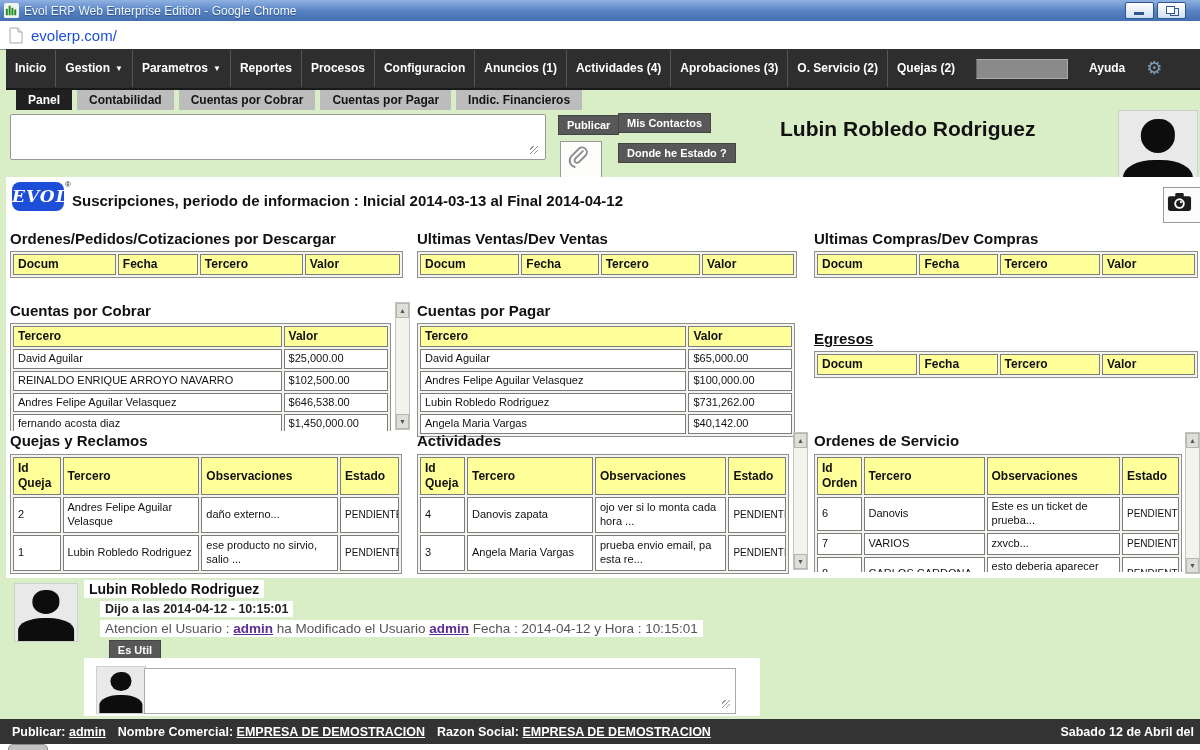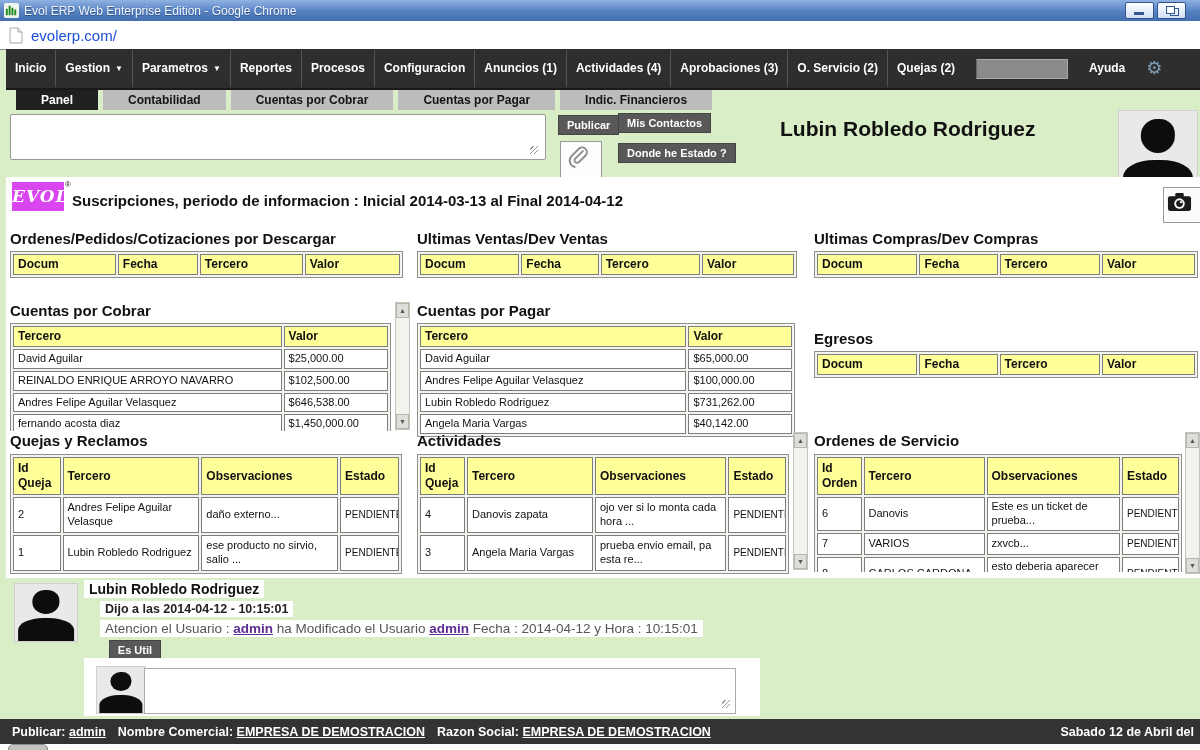--- a/index.html
+++ b/index.html
@@ -31,21 +31,21 @@
   .nav-item{color:#fff;font-size:12px;font-weight:bold;padding:0 9px;line-height:37px;
     white-space:nowrap;cursor:pointer;}
   .nav-item + .nav-item{border-left:1px solid #555;}
   .caret{font-size:8px;margin-left:5px;color:#fff;vertical-align:1px;}
   .nav-input{width:86px;height:16px;background:#8a8a8a;border:1px solid #aaa;margin:0 12px;
     border-left:1px solid #666;}
   .gear{font-size:18px;color:#7b9cb6;margin-left:12px;cursor:pointer;line-height:37px;}
 
   
   .tabbar{position:absolute;left:6px;top:90px;width:1188px;height:20px;display:flex;gap:5px;padding-left:10px;}
-  .tab{background:#bcbcbc;color:#141414;font-weight:bold;font-size:12px;padding:3px 25px 2px;cursor:pointer;white-space:nowrap;}
+  .tab{background:#bcbcbc;color:#141414;font-weight:bold;font-size:12px;padding:3px 12px 2px;cursor:pointer;white-space:nowrap;}
   .tab.active{background:#202020;color:#fff;}
 
   
   .post-box{position:absolute;left:10px;top:114px;width:530px;height:40px;border:1px solid #999;
     background:#fff;border-radius:2px;resize:none;font-family:"Liberation Sans",sans-serif;}
   .rz{position:absolute;left:530px;top:146px;width:8px;height:8px;
     background:repeating-linear-gradient(135deg,transparent 0 2px,#999 2px 3px);}
   .btn-dark{background:#585858;color:#fff;font-weight:bold;font-size:11px;border:1px solid #444;
     padding:3px 8px;cursor:pointer;font-family:"Liberation Sans",sans-serif;}
   .clip-btn{position:absolute;left:560px;top:141px;width:36px;height:32px;background:#fdfdfb;
@@ -57,23 +57,23 @@
   .avatar .head{position:absolute;left:50%;top:10%;width:44%;height:42%;transform:translateX(-50%);
     background:#0d0d0d;border-radius:48% 44% 50% 50%;}
   .avatar .torso{position:absolute;left:50%;bottom:-8%;width:90%;height:48%;transform:translateX(-50%);
     background:#0d0d0d;border-radius:45% 45% 6% 6%;}
 
   .camera-btn{position:absolute;left:1163px;top:187px;width:32px;height:28px;background:#fbfbf9;
     border:1px solid #9a9a9a;z-index:6;cursor:pointer;padding:3px 2px;}
 
   
   .content-bg{position:absolute;left:6px;top:177px;width:1194px;height:401px;background:#fff;}
-  .evol-logo{position:absolute;left:12px;top:182px;width:52px;height:29px;background:#d946ef;
+  .evol-logo{position:absolute;left:12px;top:182px;width:52px;height:29px;background:#1d4ed8;
     color:#fff;font-family:"DejaVu Serif",serif;font-weight:bold;font-style:italic;font-size:17px;
-    text-align:center;line-height:29px;letter-spacing:1px;border-radius:0;}
+    text-align:center;line-height:29px;letter-spacing:1px;border-radius:8px;}
   .evol-r{position:absolute;left:65px;top:180px;font-size:8px;color:#222;}
   .subscription{position:absolute;left:72px;top:192px;font-size:15px;font-weight:bold;}
   .sec-title{position:absolute;font-size:15px;font-weight:bold;white-space:nowrap;}
 
   table.grid{border-collapse:separate;border-spacing:2px;background:#f4f4ef;
     border:1px solid #8f8f8f;width:100%;table-layout:fixed;}
   .grid th{background:#ffff99;font-weight:bold;font-size:12px;text-align:left;
     border:1px solid #7d7d7d;padding:2px 4px;overflow:hidden;line-height:1.25;}
   .grid td{background:#fff;font-size:11px;border:1px solid #7d7d7d;padding:2px 4px;
     overflow:hidden;line-height:1.25;vertical-align:middle;}
@@ -320,21 +320,21 @@
             <td>$731,262.00</td>
           </tr>
       <tr>
             <td>Angela Maria Vargas</td>
             <td>$40,142.00</td>
           </tr>
     </tbody>
       </table>
   </div>
 
-  <div class="sec-title" style="left:814px;top:330px;">Egresos</div>
+  <div class="sec-title" style="left:814px;top:330px;text-decoration:underline;">Egresos</div>
   <div class="abs" style="left:814px;top:351px;width:384px;">
     <table class="grid">
       <colgroup>
           <col style="width:27%">
           <col style="width:21%">
           <col style="width:27%">
           <col style="width:25%">
         </colgroup>
       <tbody>
           <tr>

